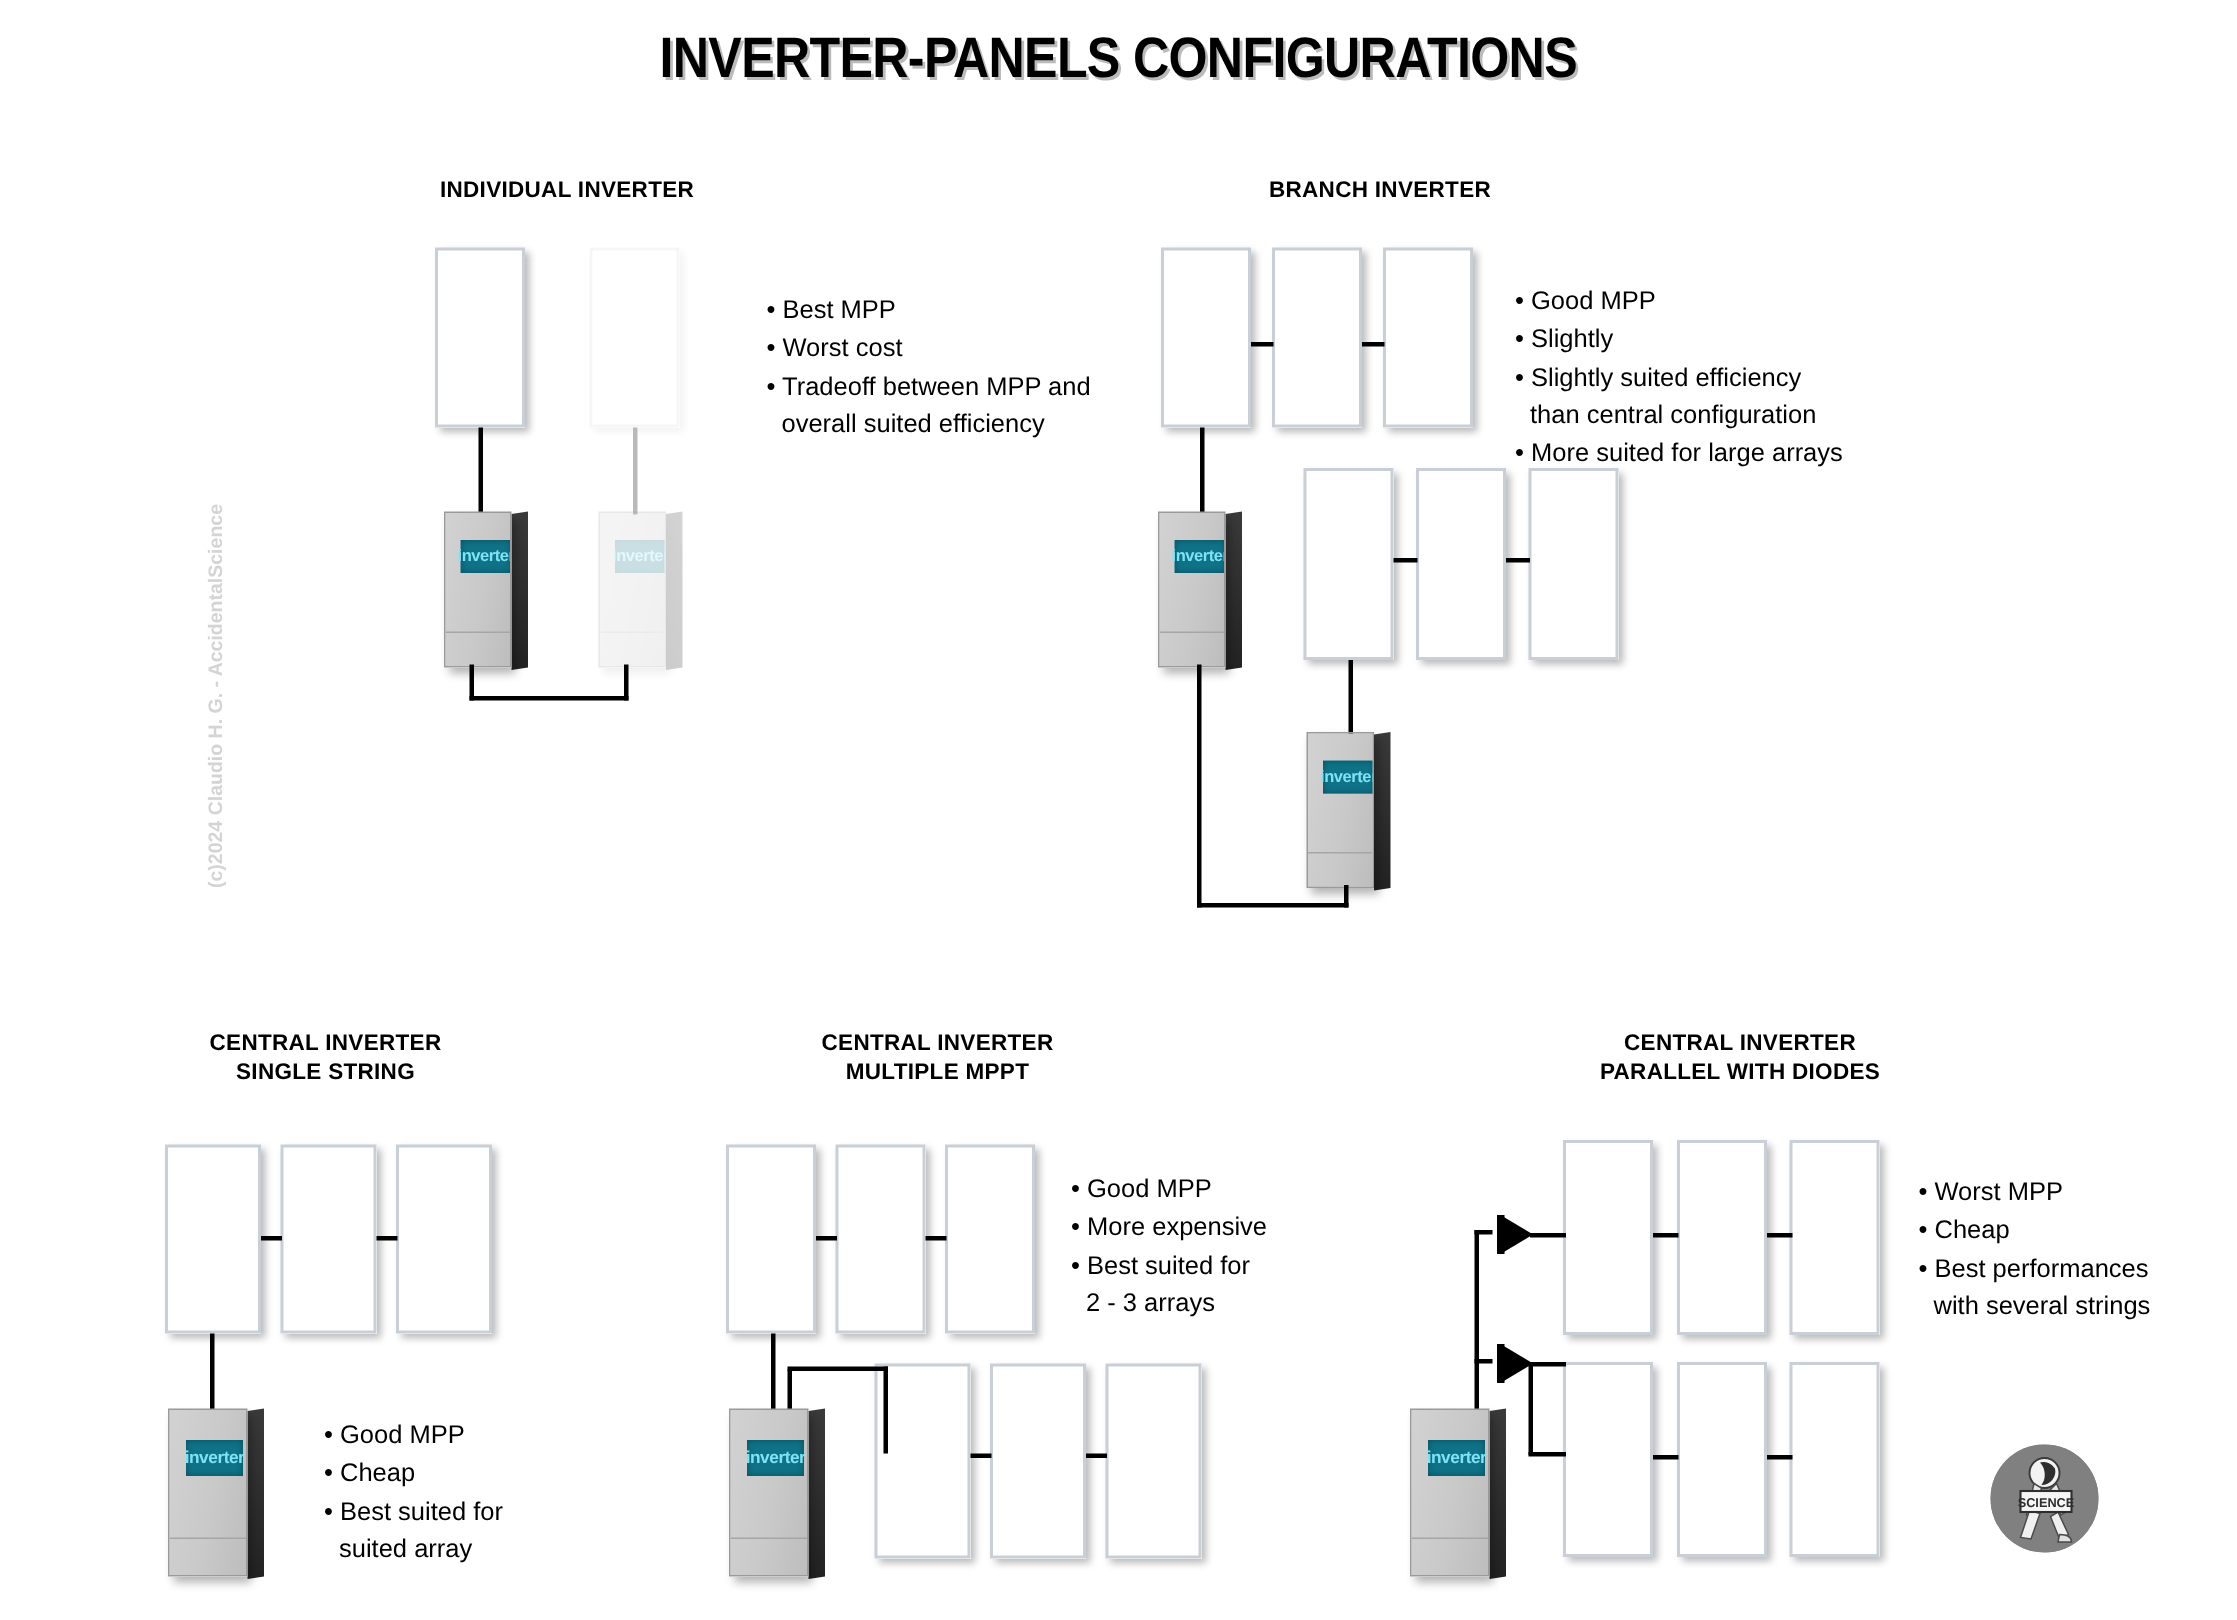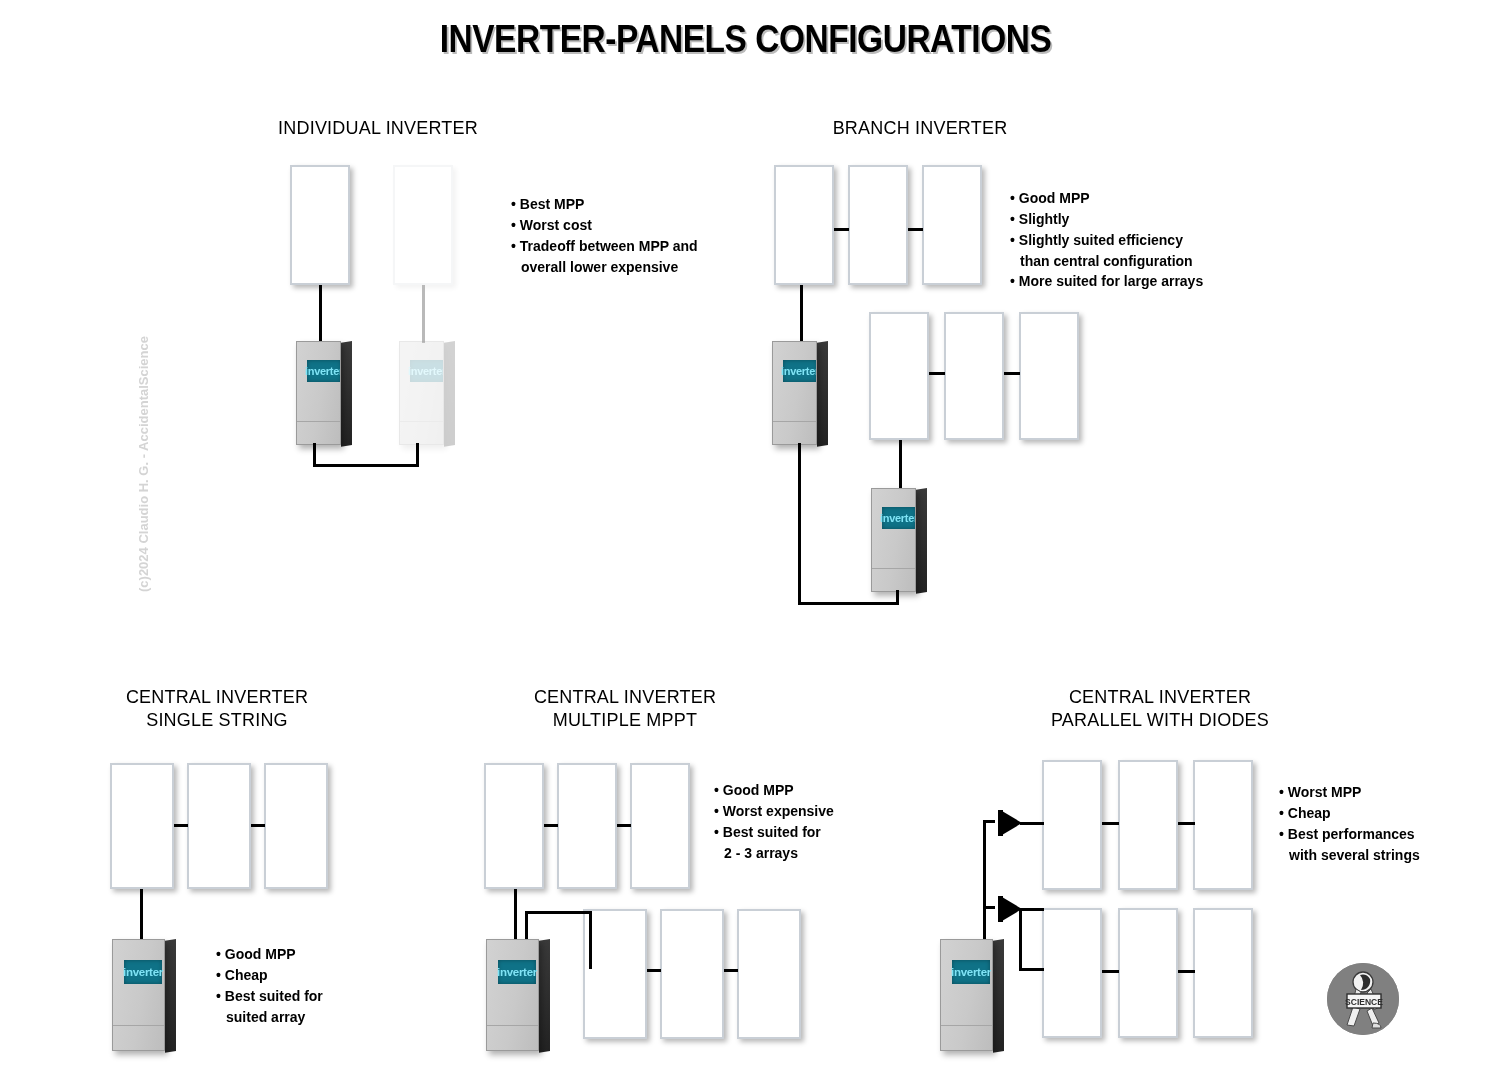--- a/index.html
+++ b/index.html
@@ -16,26 +16,26 @@
     position:absolute;left:0;top:18px;width:1491px;text-align:center;
     font-size:38px;font-weight:bold;letter-spacing:-0.5px;
     font-family:"Liberation Sans Narrow","Liberation Sans",sans-serif;
     transform:scaleX(0.88);transform-origin:center top;
     text-shadow:2px 2px 0 #bbb;
     white-space:nowrap;
   }
 
   
   .sec-head{
-    position:absolute;text-align:center;font-size:18px;font-weight:normal;
+    position:absolute;text-align:center;font-size:15px;font-weight:bold;
     line-height:1.28;white-space:pre-line;letter-spacing:0.2px;
   }
 
   
-  .bullets{position:absolute;font-size:14px;font-weight:bold;line-height:1.49;}
+  .bullets{position:absolute;font-size:17px;font-weight:normal;line-height:1.49;}
   .bullets .bl{white-space:pre;display:block;}
   .bullets .cont{padding-left:10px;}
 
   
   .panel{
     position:absolute;
     background:
       
       repeating-linear-gradient(90deg,
         rgba(215,222,232,0.55) 0px, rgba(215,222,232,0.55) 1px,
@@ -136,21 +136,21 @@
   </div>
 
   <div class="wire v" style="left:313px;top:443px;height:24px;"></div>
   <div class="wire v" style="left:416px;top:443px;height:24px;"></div>
   <div class="wire h" style="left:313px;top:464px;width:106px;"></div>
 
   <div class="bullets" style="left:511px;top:194px;width:250px;">
     <span class="bl">• Best MPP</span>
     <span class="bl">• Worst cost</span>
     <span class="bl">• Tradeoff between MPP and</span>
-    <span class="bl cont">overall lower expensive</span>
+    <span class="bl cont">overall suited efficiency</span>
   </div>
 
   <div class="sec-head" style="left:765px;top:117px;width:310px;">BRANCH INVERTER</div>
 
   <div class="panel" style="left:774px;top:165px;width:60px;height:120px;"></div>
   <div class="panel" style="left:848px;top:165px;width:60px;height:120px;"></div>
   <div class="panel" style="left:922px;top:165px;width:60px;height:120px;"></div>
   <div class="wire h" style="left:834px;top:228px;width:15px;"></div>
   <div class="wire h" style="left:908px;top:228px;width:15px;"></div>
 
@@ -237,21 +237,21 @@
 
   <div class="inverter" style="left:486px;top:939px;width:64px;height:112px;">
     <div class="inv-side"></div>
     <div class="inv-body">
       <div class="inv-screen" style="left:11px;top:20px;width:38px;height:24px;font-size:11.5px;">inverter</div>
     </div>
   </div>
 
   <div class="bullets" style="left:714px;top:780px;width:230px;">
     <span class="bl">• Good MPP</span>
-    <span class="bl">• Worst expensive</span>
+    <span class="bl">• More expensive</span>
     <span class="bl">• Best suited for</span>
     <span class="bl cont">2 - 3 arrays</span>
   </div>
 
   <div class="sec-head" style="left:1005px;top:686px;width:310px;">CENTRAL INVERTER
 PARALLEL WITH DIODES</div>
 
   <div class="panel" style="left:1042px;top:760px;width:60px;height:130px;"></div>
   <div class="panel" style="left:1118px;top:760px;width:60px;height:130px;"></div>
   <div class="panel" style="left:1193px;top:760px;width:60px;height:130px;"></div>

